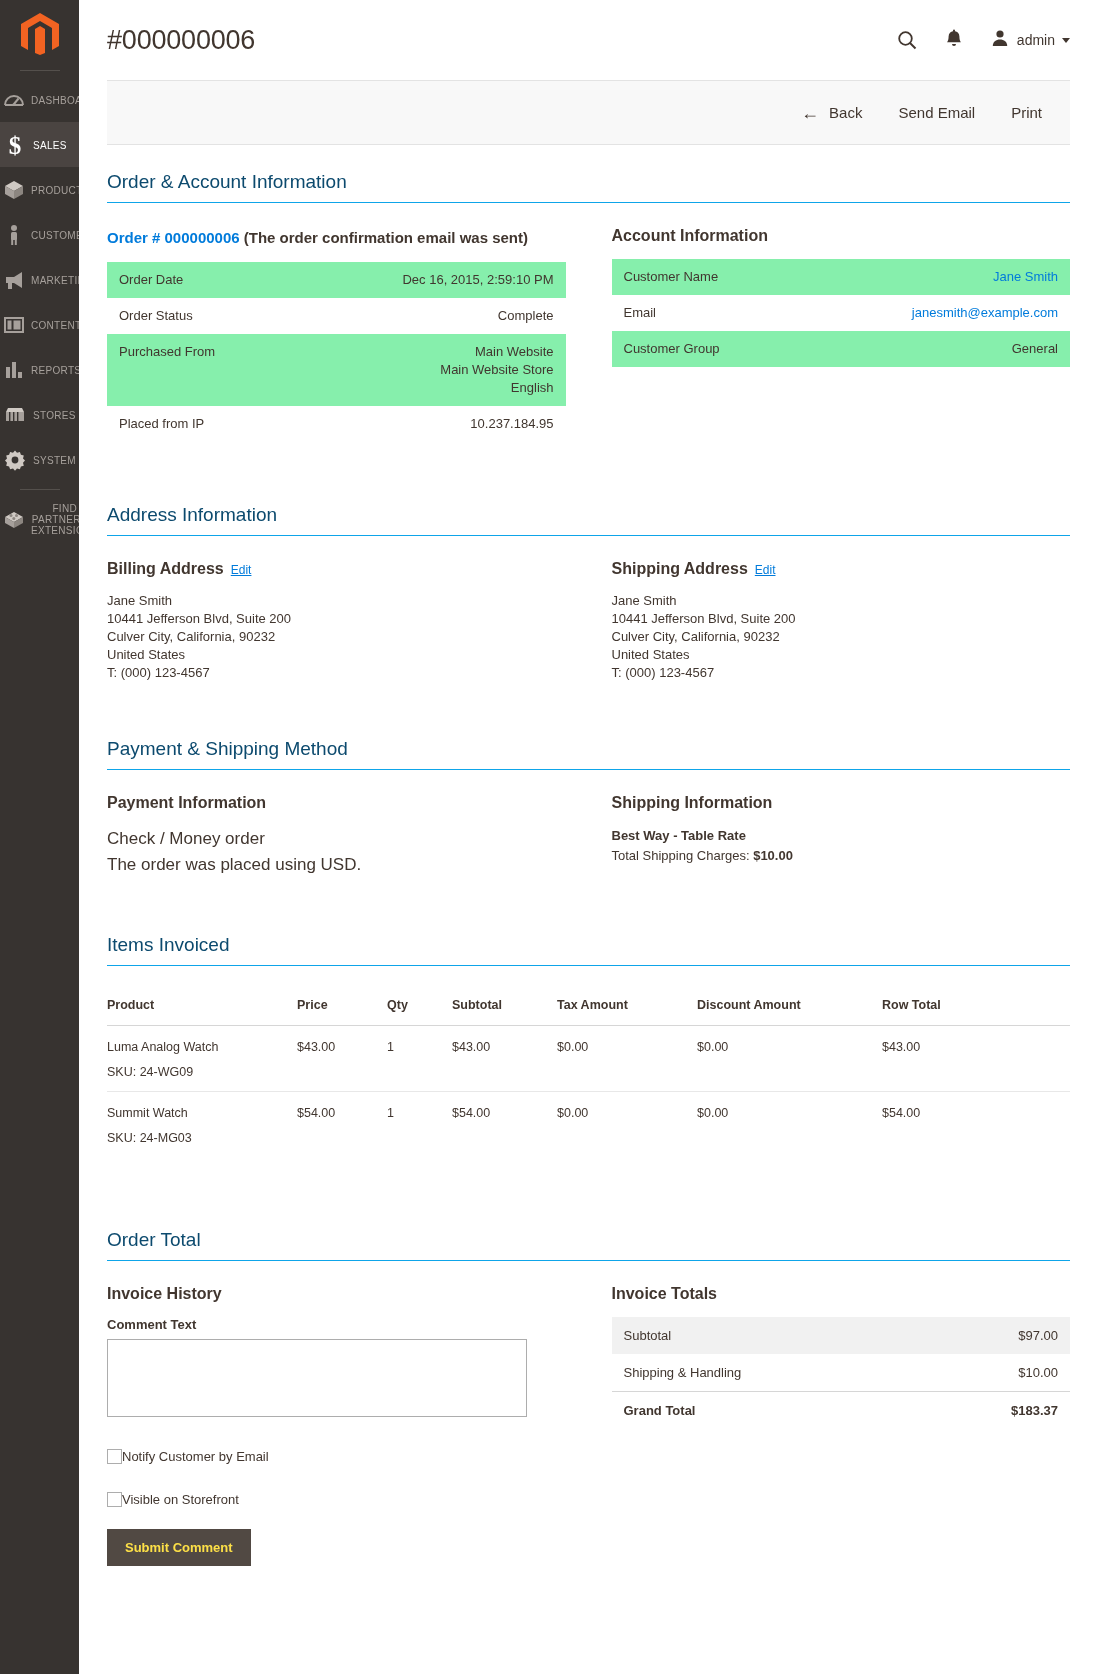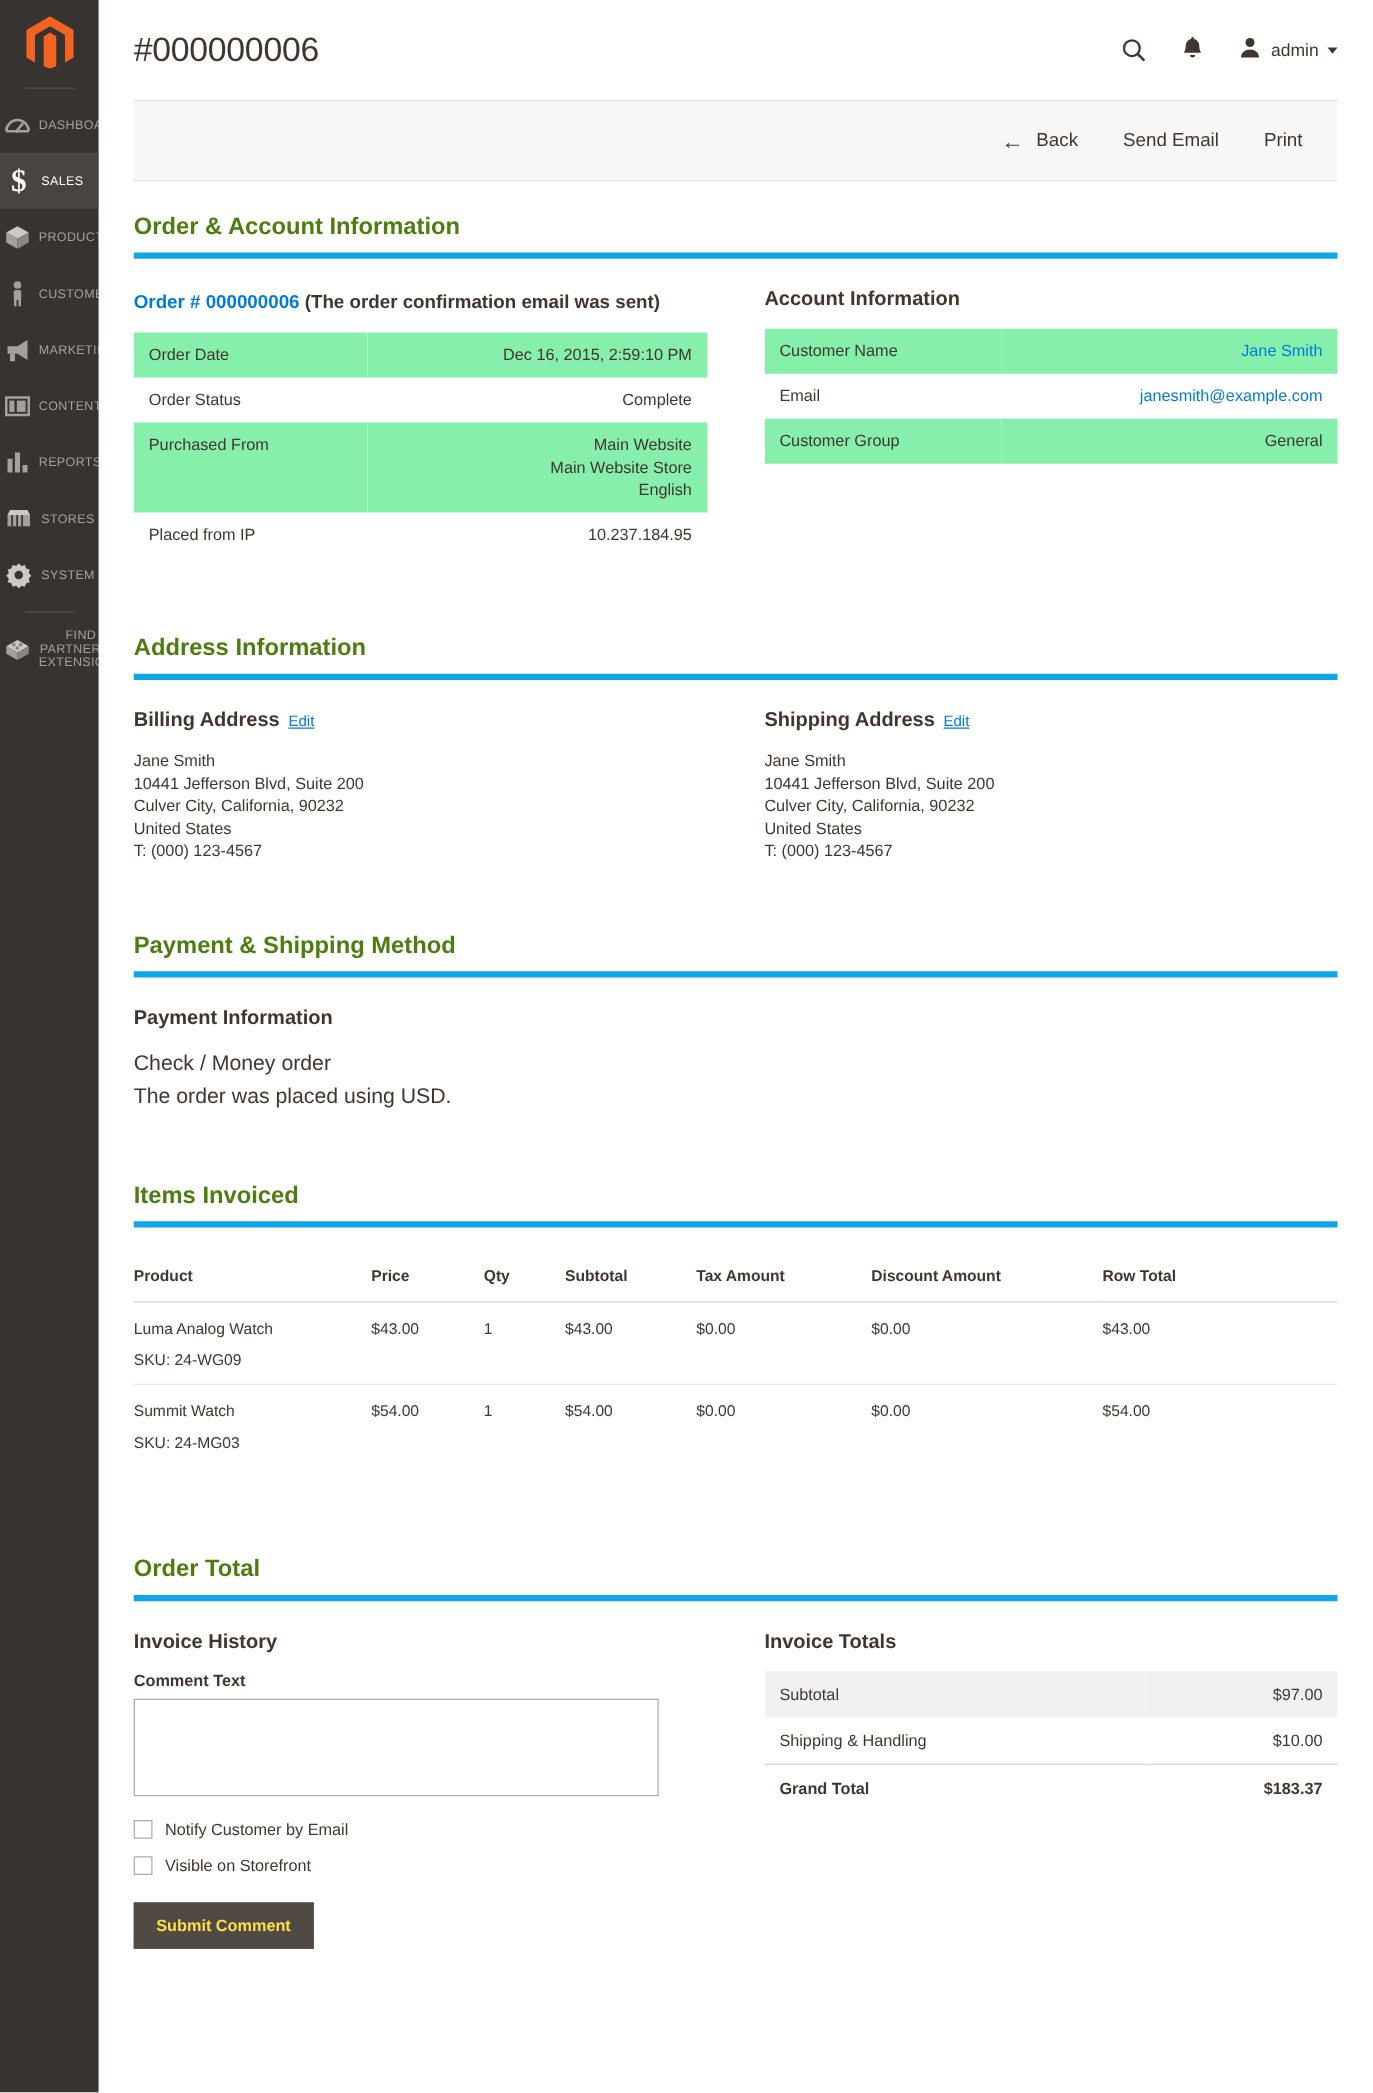--- a/index.html
+++ b/index.html
@@ -75,22 +75,22 @@
   }
   .bar-btn {
     font-size: 15px; color: #41362f; cursor: pointer; display: flex; align-items: center; gap: 10px;
     background: none; border: none; font-family: "Liberation Sans", sans-serif;
   }
   .arrow-left { font-size: 18px; line-height: 14px; }
 
   .content { padding: 0 28px; }
 
   .section-title {
-    font-size: 19px; font-weight: 700; color: #4d7c0f;
-    padding: 26px 0 9px 0; border-bottom: 5px solid #0ea5e9; margin-bottom: 0;
+    font-size: 19px; font-weight: 400; color: #0c4a6e;
+    padding: 26px 0 9px 0; border-bottom: 1px solid #0ea5e9; margin-bottom: 0;
   }
   .cols { display: flex; gap: 46px; }
   .col { flex: 1; min-width: 0; }
 
   .sub-head { font-size: 16px; font-weight: bold; color: #41362f; margin: 24px 0 14px 0; }
   .sub-head-lnk { font-size: 16px; font-weight: bold; color: #41362f; margin: 24px 0 14px 0; }
   .sub-head-lnk .edit { font-size: 12px; font-weight: normal; color: #007bdb; margin-left: 7px; cursor: pointer; }
 
   .order-head { margin: 24px 0 13px 0; font-size: 15px; font-weight: bold; color: #41362f; line-height: 22px; }
   .order-head a { color: #007bdb; text-decoration: none; }
@@ -123,21 +123,21 @@
     border-bottom: 1px solid #e8e8e8;
   }
   table.items tbody tr:last-child td { border-bottom: none; }
   .sku { display: block; margin-top: 11px; font-size: 12.5px; color: #41362f; }
 
   .field-label { font-size: 13px; font-weight: bold; color: #41362f; margin-bottom: 7px; display:block; }
   textarea.comment {
     width: 420px; height: 78px; border: 1px solid #adadad; background: #fff;
     resize: none; font-family: "Liberation Sans", sans-serif; font-size: 13px; padding: 6px;
   }
-  .chk-row { display: flex; align-items: center; gap: 10px; margin-top: 14px; }
+  .chk-row { display: flex; align-items: center; margin-top: 28px; }
   .chk-row:first-of-type { margin-top: 22px; }
   .chk {
     width: 15px; height: 15px; border: 1px solid #adadad; background: #fff; cursor: pointer;
   }
   .chk-label { font-size: 13px; color: #41362f; }
   .submit-btn {
     margin-top: 22px; background: #514943; color: #fde047; border: 1px solid #514943;
     font-size: 13px; font-weight: bold; padding: 10px 17px; cursor: pointer;
     font-family: "Liberation Sans", sans-serif;
   }
@@ -405,20 +405,25 @@
         </div>
       </div>
 
       <div class="section-title" style="padding-top:56px;">Payment &amp; Shipping Method</div>
 
       <div class="cols">
         <div class="col">
           <div class="sub-head">Payment Information</div>
           <div class="pay-line">Check / Money order</div>
           <div class="pay-line">The order was placed using USD.</div>
+        </div>
+        <div class="col">
+          <div class="sub-head">Shipping Information</div>
+          <div class="ship-line ship-bold">Best Way - Table Rate</div>
+          <div class="ship-line"><span>Total Shipping Charges: </span><b>$10.00</b></div>
         </div>
       </div>
 
       <div class="section-title" style="padding-top:56px;">Items Invoiced</div>
 
       <table class="items">
         <thead>
           <tr>
             <th style="width:190px;">Product</th>
             <th style="width:90px;">Price</th>

